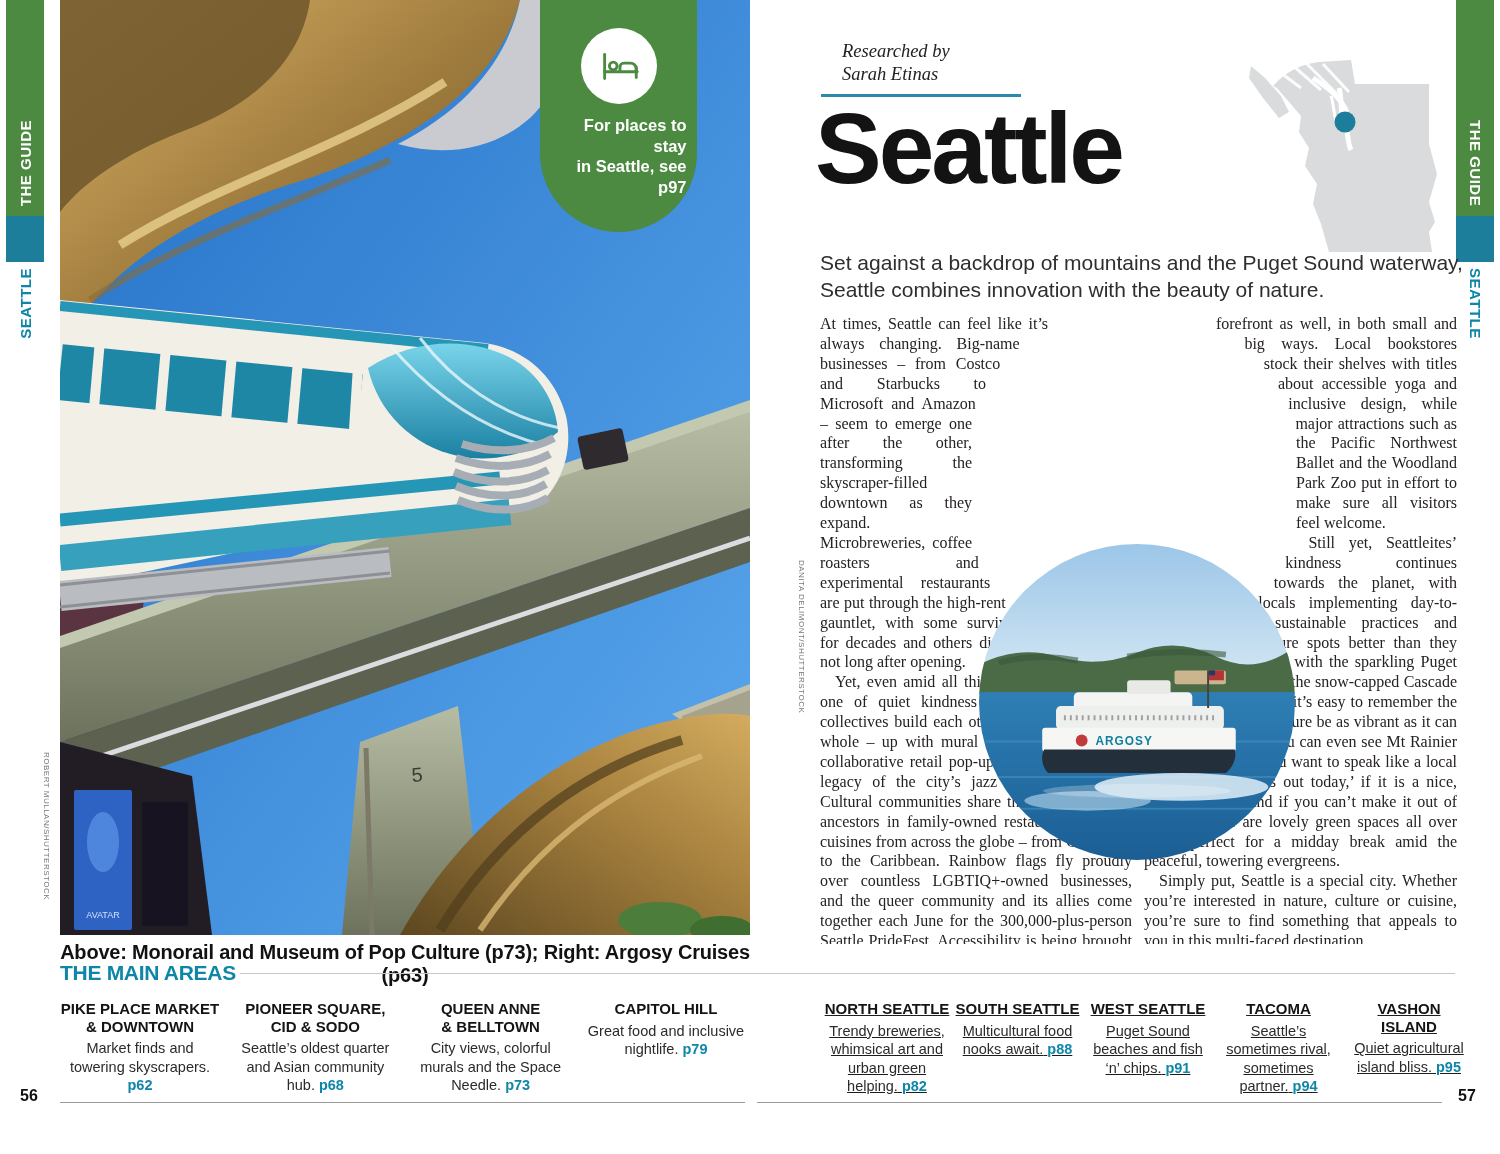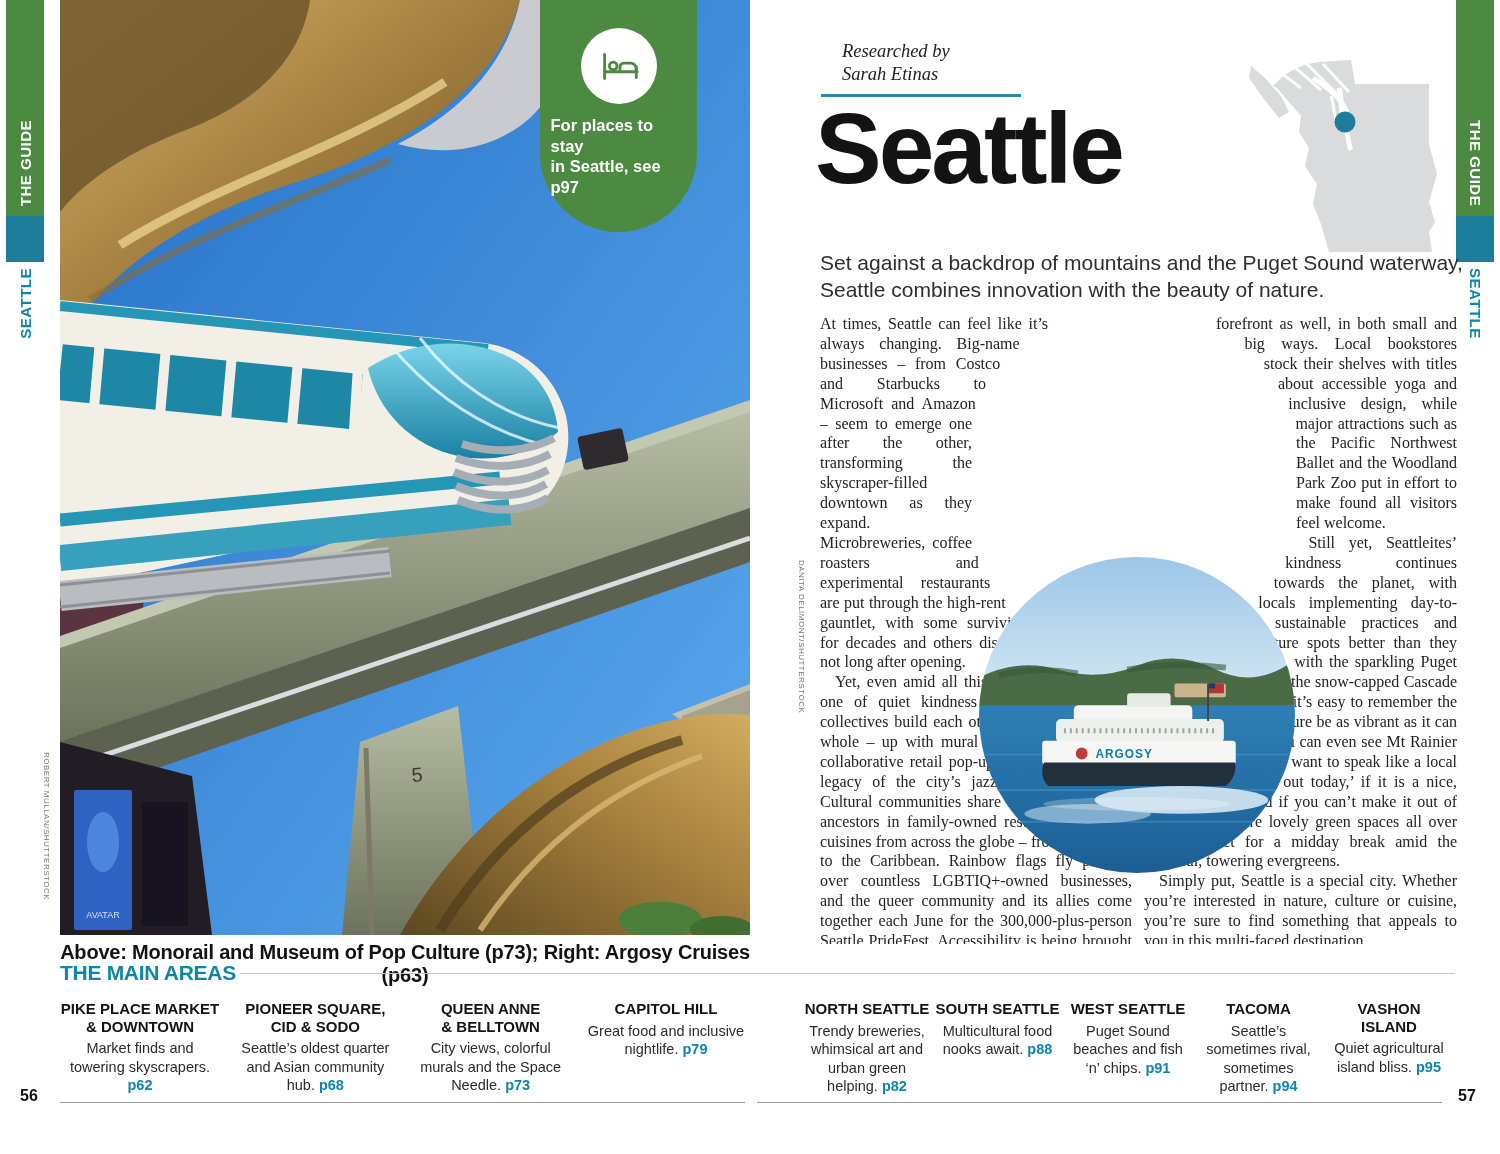--- a/index.html
+++ b/index.html
@@ -22,31 +22,31 @@
   #photo-left{position:absolute;left:60px;top:0;width:690px;height:935px;overflow:hidden;margin:0;}
   #photo-left svg{display:block;width:100%;height:100%;}
   .credit{position:absolute;font-size:8px;color:#777;letter-spacing:.5px;}
 
   
   #callout{position:absolute;left:540px;top:0;width:157px;height:232px;background:#4c8a42;
            border-radius:0 0 79px 79px;display:flex;flex-direction:column;align-items:center;z-index:6;}
   #callout .circ{margin-top:28px;width:76px;height:76px;background:#fff;border-radius:50%;
            display:flex;align-items:center;justify-content:center;}
   #callout .txt{margin-top:11px;color:#fff;font-weight:bold;font-size:16.5px;line-height:1.25;
-           text-align:left;white-space:pre-line;width:136px;}
+           text-align:right;white-space:pre-line;width:136px;}
 
   
   #caption{position:absolute;left:60px;top:941px;width:690px;text-align:center;font-weight:bold;
            font-size:20px;letter-spacing:-.2px;color:#121212;}
   #main-areas-h{position:absolute;left:60px;top:961px;font-size:21px;font-weight:bold;
            color:#0e86a8;letter-spacing:-.3px;}
   #areas-rule{position:absolute;left:240px;top:973px;width:1215px;height:1px;background:#c6c6c6;}
   .areas{position:absolute;top:1000px;display:flex;justify-content:space-between;}
   #areas-left{left:56px;width:694px;}
-  #areas-right{left:804px;width:648px;}
+  #areas-right{left:824px;width:648px;text-decoration:underline;}
   .area{text-align:center;}
   #areas-left .area{width:168px;}
   #areas-right .area{width:126px;}
   .area h4{margin:0 0 4px;font-size:15px;line-height:1.18;color:#141414;white-space:pre-line;}
   .area p{margin:4px;font-size:14.5px;line-height:1.27;color:#2b2b2b;}
   .pg{color:#0e86a8;font-weight:bold;}
 
   
   .folio{position:absolute;top:1087px;font-weight:bold;font-size:16px;color:#111;}
   #folio-l{left:20px;} #folio-r{left:1458px;}
@@ -69,21 +69,21 @@
   .col{position:absolute;top:0;height:630px;overflow:hidden;}
   #col-a{left:0;width:312px;}
   #col-b{left:324px;width:313px;}
   #body-cols p{margin:0;}
   #body-cols p.ind{text-indent:15px;}
   .wrap{height:332px;margin-top:228px;}
   #wrap-a{float:right;width:160px;shape-outside:circle(167px at 157px 166px);}
   #wrap-b{float:left;width:152px;shape-outside:circle(167px at -9px 166px);}
 
   
-  #circle-photo{position:absolute;left:979px;top:557px;width:316px;height:316px;border-radius:50%;
+  #circle-photo{position:absolute;left:979px;top:544px;width:316px;height:316px;border-radius:50%;
            overflow:hidden;z-index:5;margin:0;}
   #circle-photo svg{display:block;width:100%;height:100%;}
   #map{position:absolute;left:1243px;top:26px;width:200px;height:232px;}
 </style>
 </head>
 <body>
 
 <div class="spread">
 
   <div class="rail-green" style="left:6px;top:0;">
@@ -264,21 +264,21 @@
   <div id="intro">Set against a backdrop of mountains and the Puget Sound waterway, Seattle combines innovation with the beauty of nature.</div>
 
   <div id="body-cols">
     <div class="col" id="col-a">
       <div class="wrap" id="wrap-a"></div>
       <p>At times, Seattle can feel like it’s always changing. Big-name businesses – from Costco and Starbucks to Microsoft and Amazon – seem to emerge one after the other, transforming the skyscraper-filled downtown as they expand. Microbreweries, coffee roasters and experimental restaurants are put through the high-rent gauntlet, with some surviving for decades and others disappearing not long after opening.</p>
       <p class="ind">Yet, even amid all this flux, Seattle’s core – one of quiet kindness – is constant. Artist collectives build each other – and the city as a whole – up with mural revitalization projects, collaborative retail pop-ups, and tributes to the legacy of the city’s jazz and grunge roots. Cultural communities share the flavors of their ancestors in family-owned restaurants, serving cuisines from across the globe – from Cambodia to the Caribbean. Rainbow flags fly proudly over countless LGBTIQ+-owned businesses, and the queer community and its allies come together each June for the 300,000-plus-person Seattle PrideFest. Accessibility is being brought to the</p>
     </div>
     <div class="col" id="col-b">
       <div class="wrap" id="wrap-b"></div>
-      <p>forefront as well, in both small and big ways. Local bookstores stock their shelves with titles about accessible yoga and inclusive design, while major attractions such as the Pacific Northwest Ballet and the Woodland Park Zoo put in effort to make found all visitors feel welcome.</p>
+      <p>forefront as well, in both small and big ways. Local bookstores stock their shelves with titles about accessible yoga and inclusive design, while major attractions such as the Pacific Northwest Ballet and the Woodland Park Zoo put in effort to make sure all visitors feel welcome.</p>
       <p class="ind">Still yet, Seattleites’ kindness continues towards the planet, with locals implementing day-to-day sustainable practices and leaving nature spots better than they were found. After all, with the sparkling Puget Sound to the west and the snow-capped Cascade Mountains to the east, it’s easy to remember the reasons for helping nature be as vibrant as it can be. On a clear day, you can even see Mt Rainier in the distance (if you want to speak like a local say ‘the mountain’s out today,’ if it is a nice, clear day out). And if you can’t make it out of the city, there are lovely green spaces all over town, perfect for a midday break amid the peaceful, towering evergreens.</p>
       <p class="ind">Simply put, Seattle is a special city. Whether you’re interested in nature, culture or cuisine, you’re sure to find something that appeals to you in this multi-faced destination.</p>
     </div>
   </div>
 
   <figure id="circle-photo">
     <svg viewBox="0 0 320 320" preserveAspectRatio="none">
       <defs>
         <linearGradient id="gSky2" x1="0" y1="0" x2="0" y2="1">
           <stop offset="0" stop-color="#9cc6e8"></stop>

